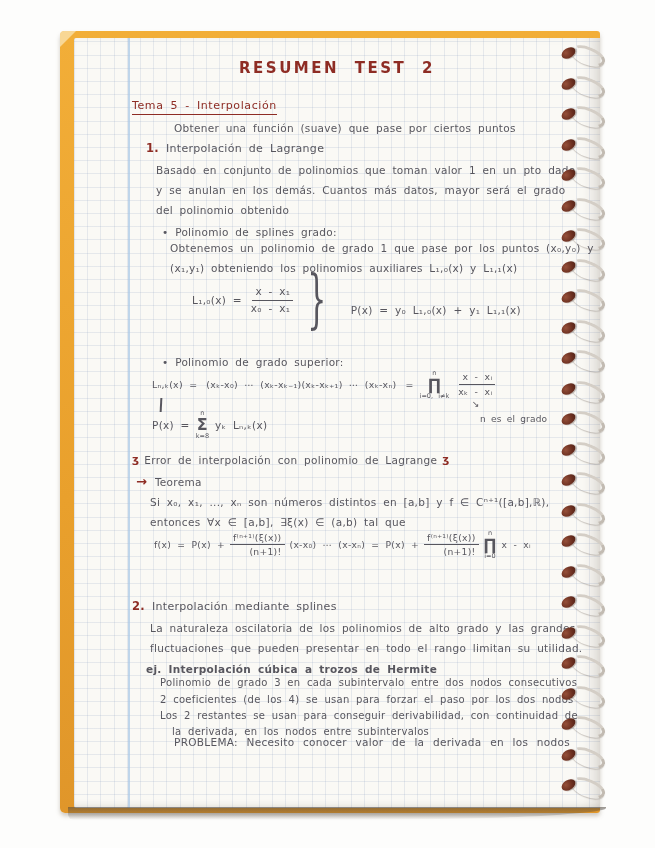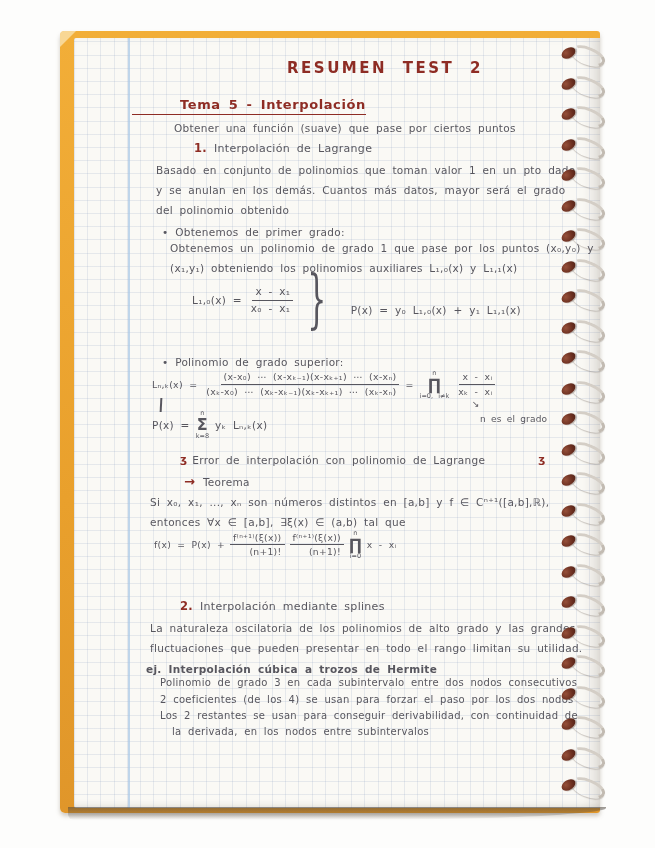--- a/index.html
+++ b/index.html
@@ -28,24 +28,24 @@
   .spiral{position:absolute;left:561px;top:40px;width:70px;height:766px;}
   .ring{position:absolute;left:0;width:52px;height:18px;}
   .ring .wire{position:absolute;left:9px;top:1px;width:30px;height:12px;
         border:3px solid transparent;border-top-color:#d4cec6;border-right-color:#c2bbb2;
         border-radius:50%;transform:rotate(22deg);box-shadow:0 1px 1px rgba(120,110,100,.35);}
   .ring .bead{position:absolute;left:0;top:2px;width:15px;height:10px;border-radius:50%;
         background:radial-gradient(circle at 35% 35%,#96503a 0%,#6b2f20 55%,#4c2015 100%);
         transform:rotate(-32deg);box-shadow:1px 1px 1px rgba(80,60,50,.4);}
   
   .ink{color:#57565e;font-size:10.5px;letter-spacing:.3px;word-spacing:3px;line-height:20px;}
-  .red{color:#8e2c24;padding-left:48px;}
+  .red{color:#8e2c24;}
   .abs{position:absolute;}
   .title{width:100%;text-align:center;font-size:15px;font-weight:bold;letter-spacing:2.5px;word-spacing:8px;}
-  .tema{font-size:13px;font-weight:bold;letter-spacing:.6px;border-bottom:1.6px solid #8e2c24;padding-bottom:2px;}
+  .tema{font-size:11px;font-weight:normal;letter-spacing:.6px;border-bottom:1.6px solid #8e2c24;padding-bottom:2px;}
   .secnum{font-weight:bold;font-size:11.5px;margin-right:7px;}
   .sechead{font-size:11px;}
   .lbl::before{content:"•  ";color:#57565e;}
   .blt{padding-left:12px;text-indent:-12px;line-height:15.5px;font-size:10px;margin-bottom:1px;}
   .problema{word-spacing:5px;}
   
   .mrow{display:flex;align-items:center;gap:6px;white-space:nowrap;}
   .frac{display:inline-flex;flex-direction:column;align-items:flex-end;line-height:1.25;}
   .frac .num{padding:0 3px 1px;border-bottom:1.2px solid #57565e;}
   .frac .den{padding:1px 3px 0;}
@@ -80,21 +80,21 @@
       <span class="ink red tema">Tema 5 - Interpolación</span>
     </div>
     <div class="abs ink" style="top:80px;left:56px;padding-left:44px;">Obtener una función (suave) que pase por ciertos puntos</div>
 
     <div class="abs ink" style="top:100px;left:72px;">
       <span class="red secnum">1.</span><span class="sechead">Interpolación de Lagrange</span>
     </div>
 
     <div class="abs ink" style="top:122px;left:82px;width:428px;">Basado en conjunto de polinomios que toman valor 1 en un pto dado y se anulan en los demás. Cuantos más datos, mayor será el grado del polinomio obtenido</div>
 
-    <div class="abs ink lbl" style="top:184px;left:88px;">Obtenemos de primer grado:</div>
+    <div class="abs ink lbl" style="top:184px;left:88px;">Polinomio de splines grado:</div>
     <div class="abs ink" style="top:200px;left:96px;width:430px;">Obtenemos un polinomio de grado 1 que pase por los puntos (x₀,y₀) y (x₁,y₁) obteniendo los polinomios auxiliares L₁,₀(x) y L₁,₁(x)</div>
 
     <div class="abs ink mrow" style="top:242px;left:118px;gap:14px;">
       <span class="fcol">
         <span class="mrow">
           <span>L₁,₀(x) =</span>
           <span class="frac">
             <span class="num">x - x₁</span>
             <span class="den">x₀ - x₁</span>
           </span>
@@ -102,21 +102,20 @@
       </span>
       <span class="brace">}</span>
       <span style="margin-left:10px;margin-top:20px;">P(x) = y₀ L₁,₀(x) + y₁ L₁,₁(x)</span>
     </div>
 
     <div class="abs ink lbl" style="top:314px;left:88px;">Polinomio de grado superior:</div>
 
     <div class="abs ink mrow small-math" style="top:332px;left:78px;">
       <span>Lₙ,ₖ(x) =</span>
       <span class="frac">
-        <span class="num">(x-x₀) ⋯ (x-xₖ₋₁)(x-xₖ₊₁) ⋯ (x-xₙ)</span>
         <span class="den">(xₖ-x₀) ⋯ (xₖ-xₖ₋₁)(xₖ-xₖ₊₁) ⋯ (xₖ-xₙ)</span>
       </span>
       <span>=</span>
       <span class="bigop">
         <span class="lim">n</span>
         <span class="sym">∏</span>
         <span class="lim">i=0, i≠k</span>
       </span>
       <span class="frac">
         <span class="num">x - xᵢ</span>
@@ -151,20 +150,21 @@
     </div>
 
     <div class="abs ink" style="top:454px;left:76px;width:452px;">Si x₀, x₁, ..., xₙ son números distintos en [a,b] y f ∈ Cⁿ⁺¹([a,b],ℝ), entonces ∀x ∈ [a,b], ∃ξ(x) ∈ (a,b) tal que</div>
 
     <div class="abs ink mrow err-math" style="top:492px;left:80px;">
       <span>f(x) = P(x) +</span>
       <span class="frac">
         <span class="num">f⁽ⁿ⁺¹⁾(ξ(x))</span>
         <span class="den">(n+1)!</span>
       </span>
+      <span>(x-x₀) ⋯ (x-xₙ) = P(x) +</span>
       <span class="frac">
         <span class="num">f⁽ⁿ⁺¹⁾(ξ(x))</span>
         <span class="den">(n+1)!</span>
       </span>
       <span class="bigop">
         <span class="lim">n</span>
         <span class="sym">∏</span>
         <span class="lim">i=0</span>
       </span>
       <span>x - xᵢ</span>
@@ -177,20 +177,21 @@
     <div class="abs ink" style="top:580px;left:76px;width:452px;">La naturaleza oscilatoria de los polinomios de alto grado y las grandes fluctuaciones que pueden presentar en todo el rango limitan su utilidad.</div>
 
     <div class="abs ink" style="top:621px;left:72px;font-weight:bold;">ej. Interpolación cúbica a trozos de Hermite</div>
 
     <div class="abs" style="top:637px;left:86px;width:432px;">
       <div class="ink blt">Polinomio de grado 3 en cada subintervalo entre dos nodos consecutivos</div>
       <div class="ink blt">2 coeficientes (de los 4) se usan para forzar el paso por los dos nodos</div>
       <div class="ink blt">Los 2 restantes se usan para conseguir derivabilidad, con continuidad de la derivada, en los nodos entre subintervalos</div>
     </div>
 
+    <div class="abs ink problema" style="top:694px;left:100px;">PROBLEMA: Necesito conocer valor de la derivada en los nodos</div>
   </div>
 
   <div class="spiral" id="spiral">
       <div class="ring" style="top: 6px;">
         <span class="wire"></span>
         <span class="bead"></span>
       </div>
       <div class="ring" style="top: 36.5px;">
         <span class="wire"></span>
         <span class="bead"></span>

